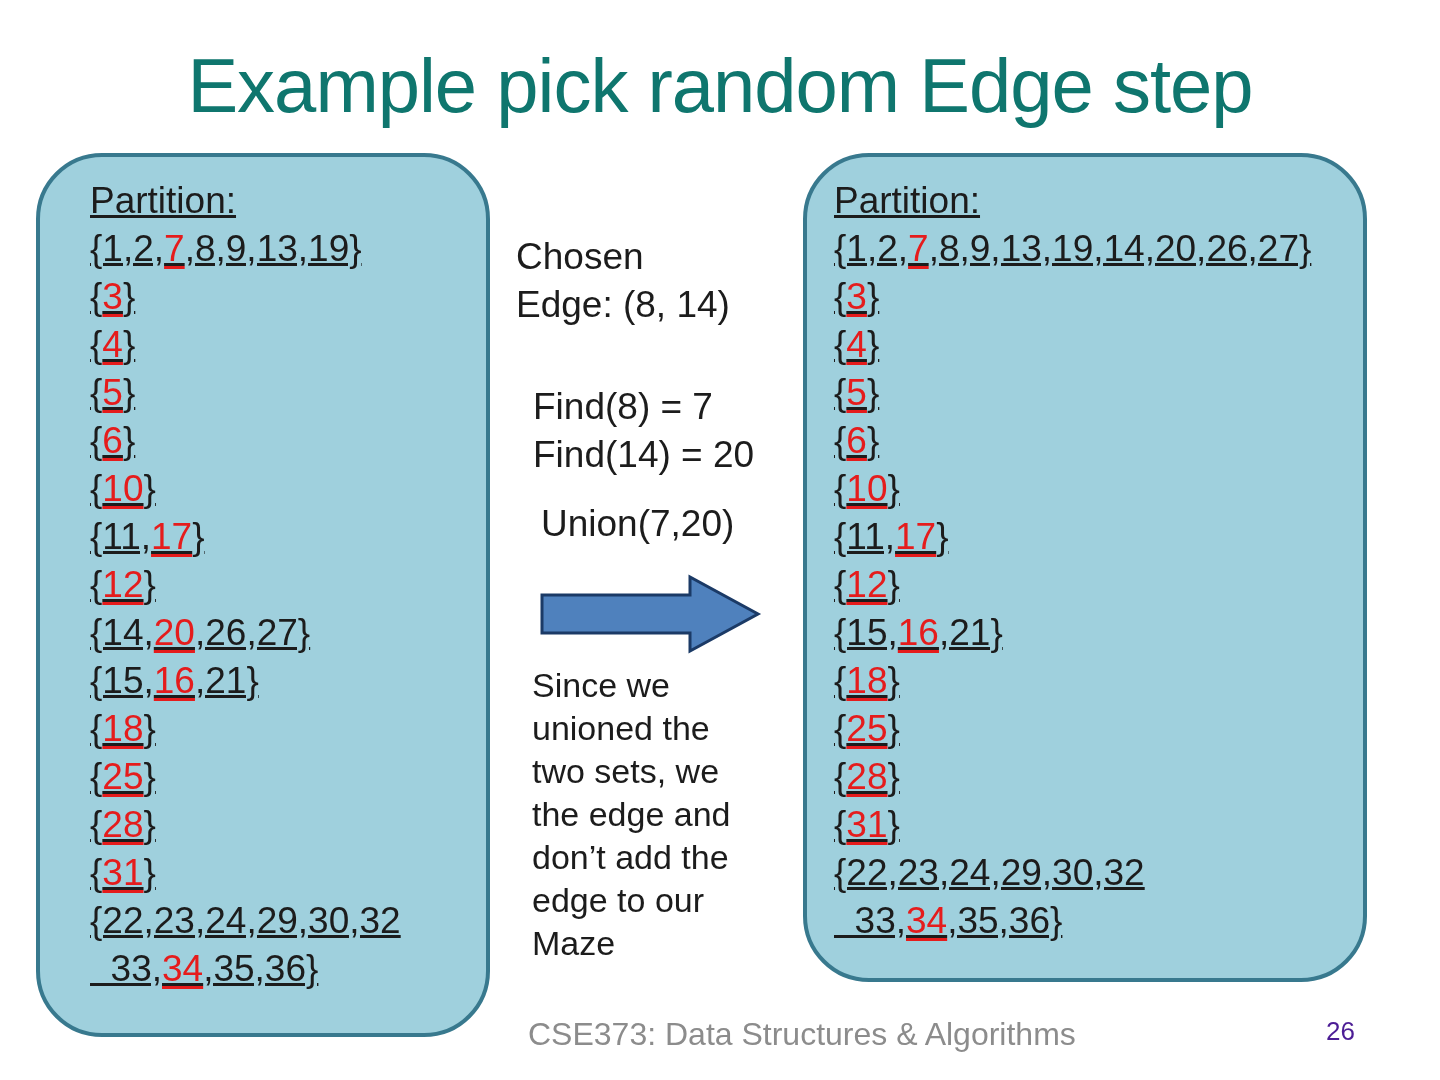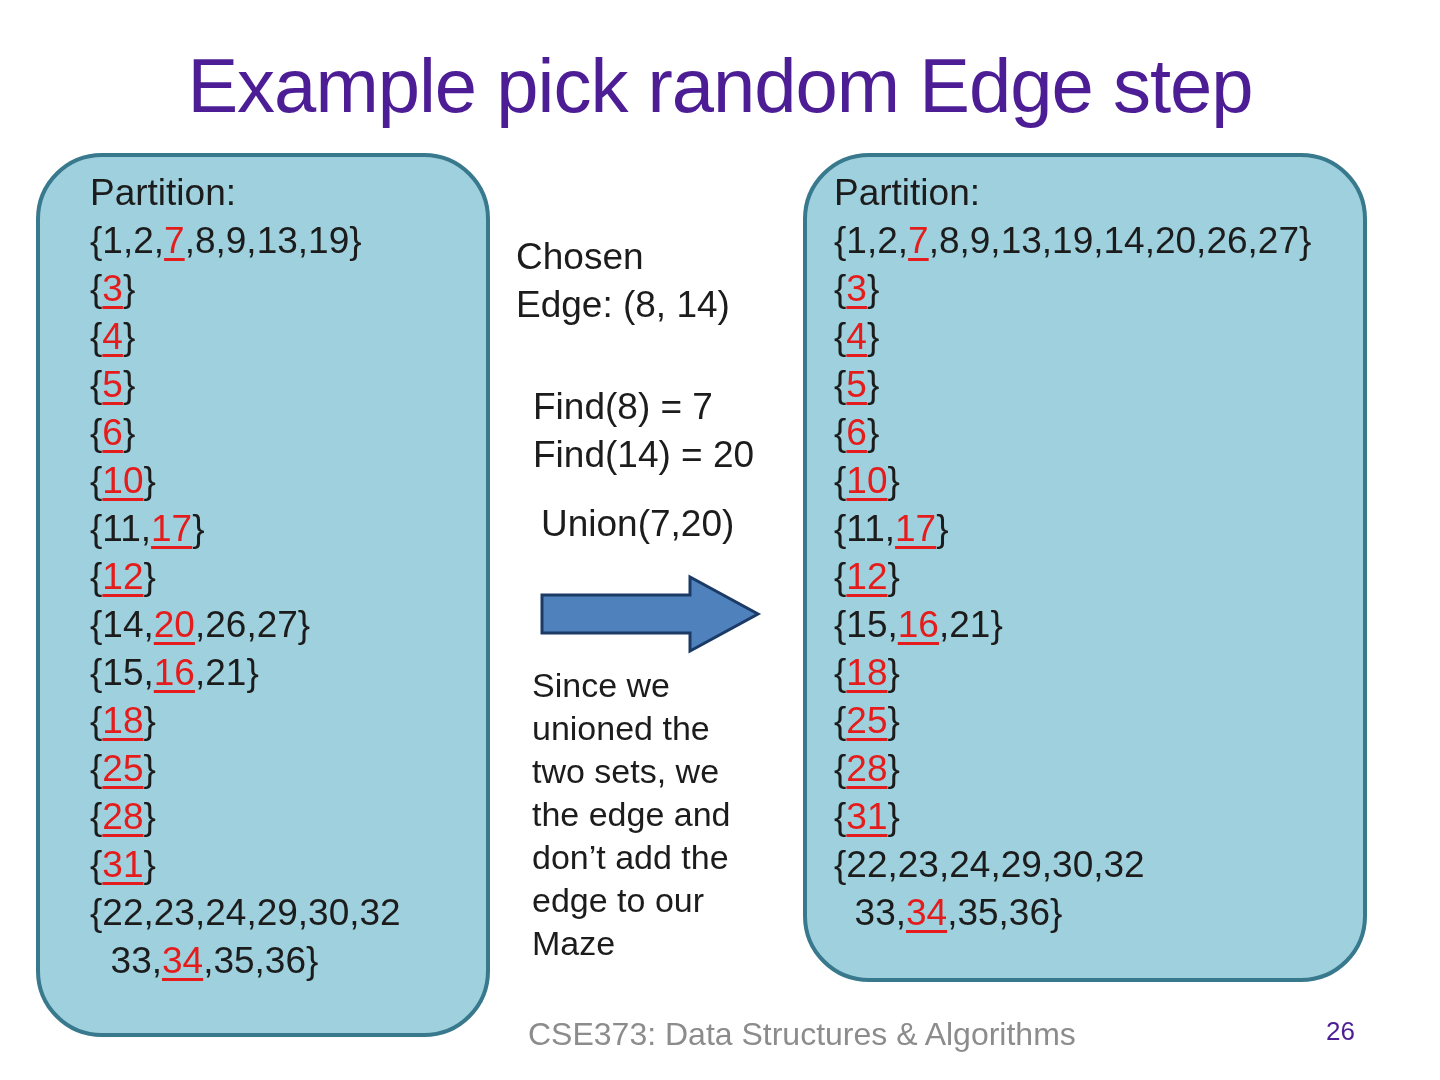--- a/index.html
+++ b/index.html
@@ -14,38 +14,39 @@
   }
   .title {
     position: absolute;
     top: 42px;
     left: 0;
     width: 100%;
     text-align: center;
     font-size: 76px;
     line-height: 1.15;
     font-weight: 400;
-    color: #4c1d95;
+    color: #0f766e;
     letter-spacing: -1px;
   }
   .panel {
     position: absolute;
     background: #9fd0dd;
     border: 4px solid #38798e;
     border-radius: 66px;
     box-sizing: border-box;
   }
   .panel-left  { left: 36px;  top: 153px; width: 454px; height: 884px; }
   .panel-right { left: 803px; top: 153px; width: 564px; height: 829px; }
   .panel-content {
     position: absolute;
-    top: 12px;
+    top: 20px;
     font-size: 37px;
     line-height: 48px;
     white-space: pre;
+    text-decoration: underline;
   }
   .panel-left  .panel-content { left: 50px; }
   .panel-right .panel-content { left: 27px; }
   .red {
     color: #e51c1c;
     text-decoration: underline;
     text-decoration-color: #e51c1c;
     text-decoration-thickness: 3px;
     text-underline-offset: 5px;
   }

